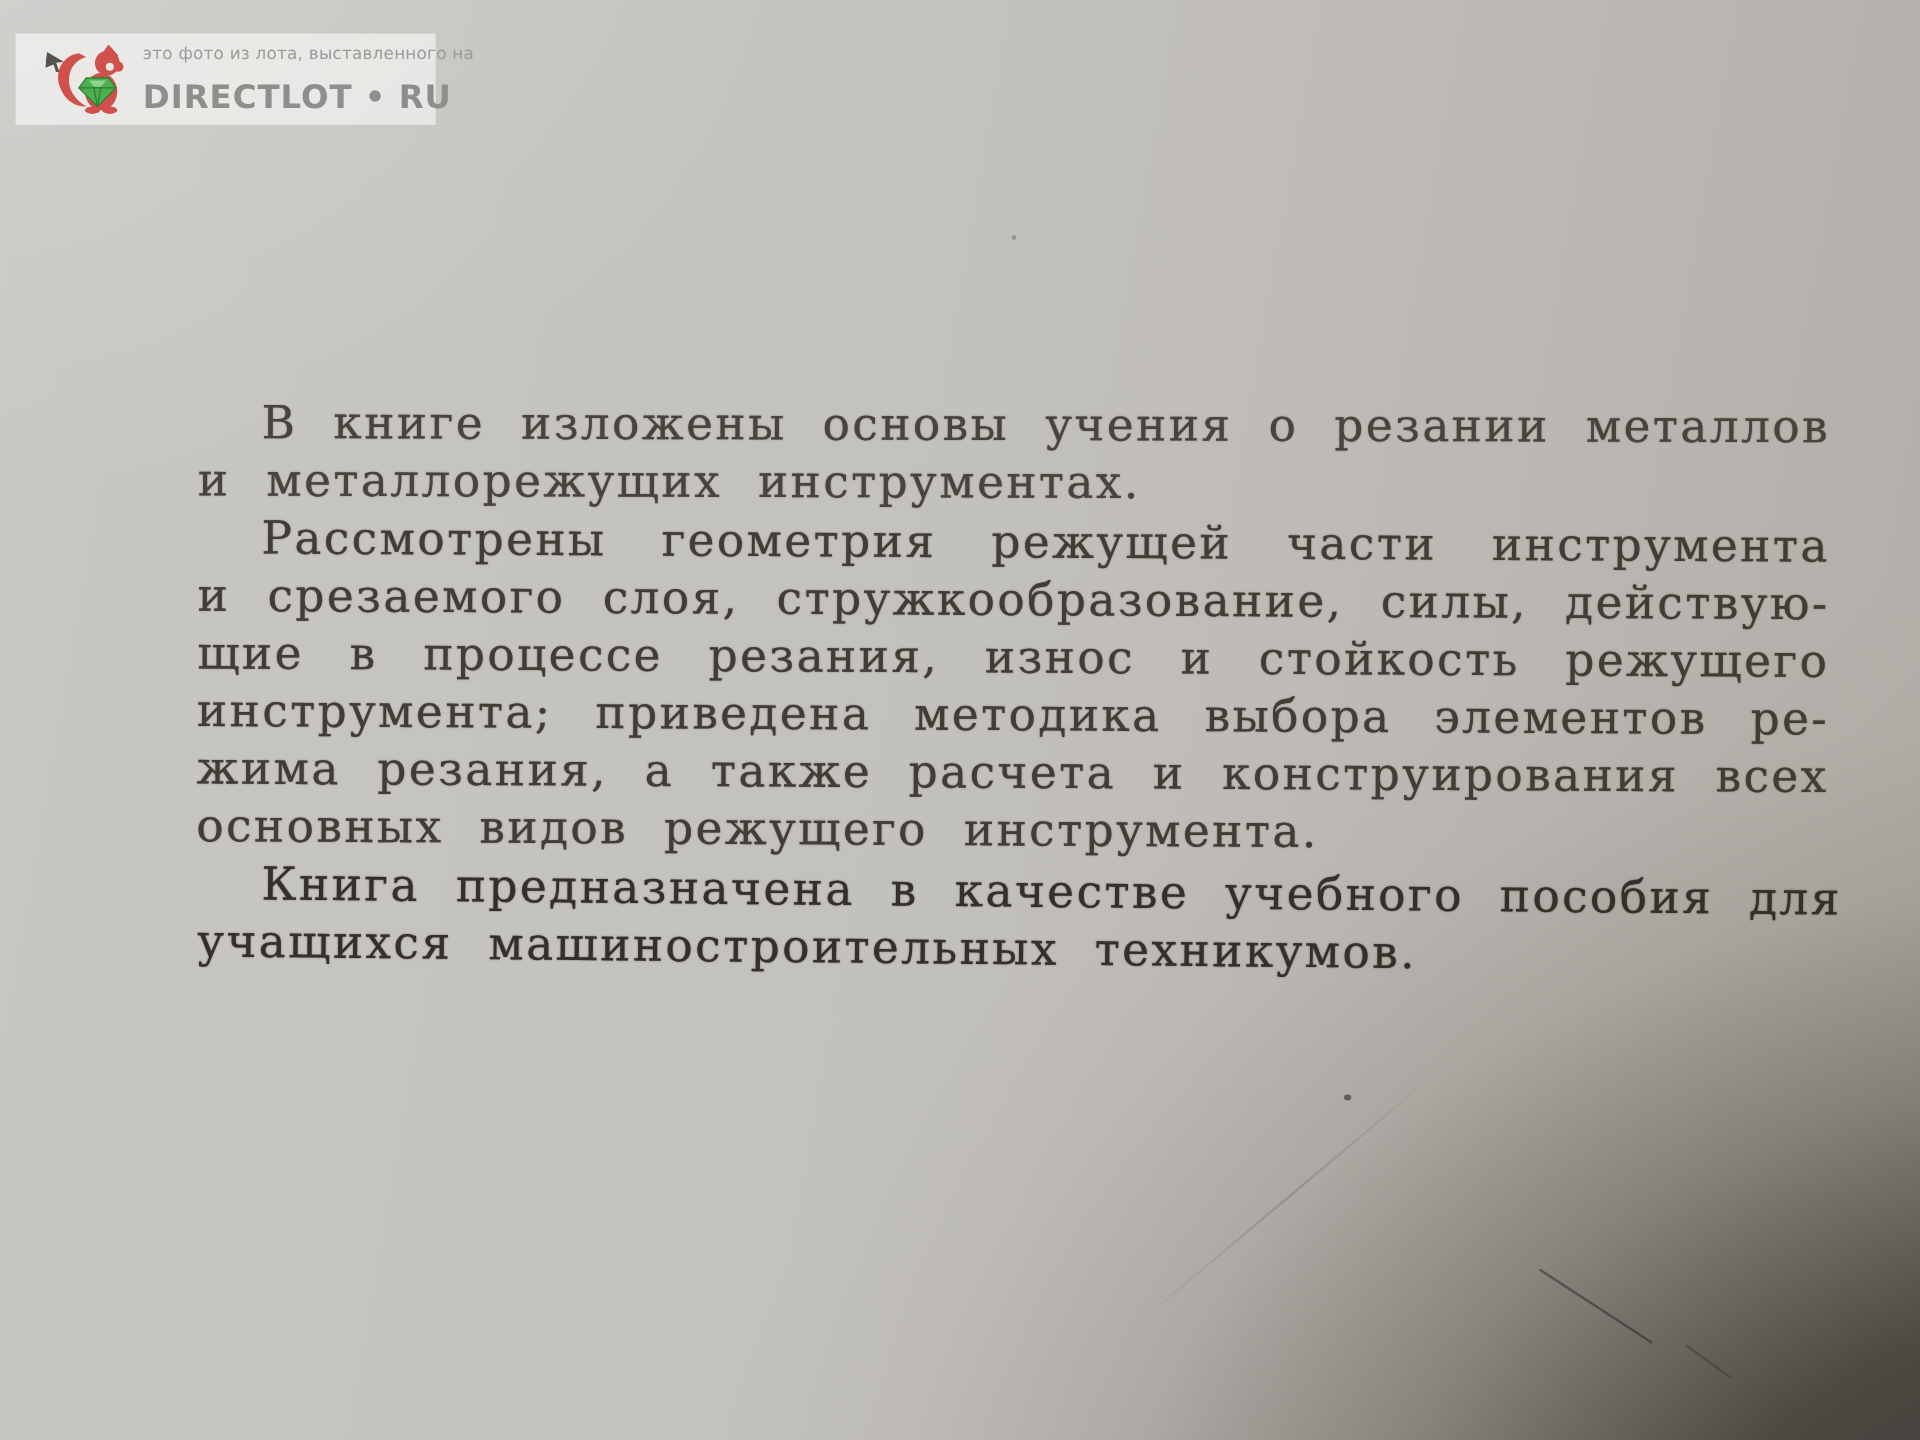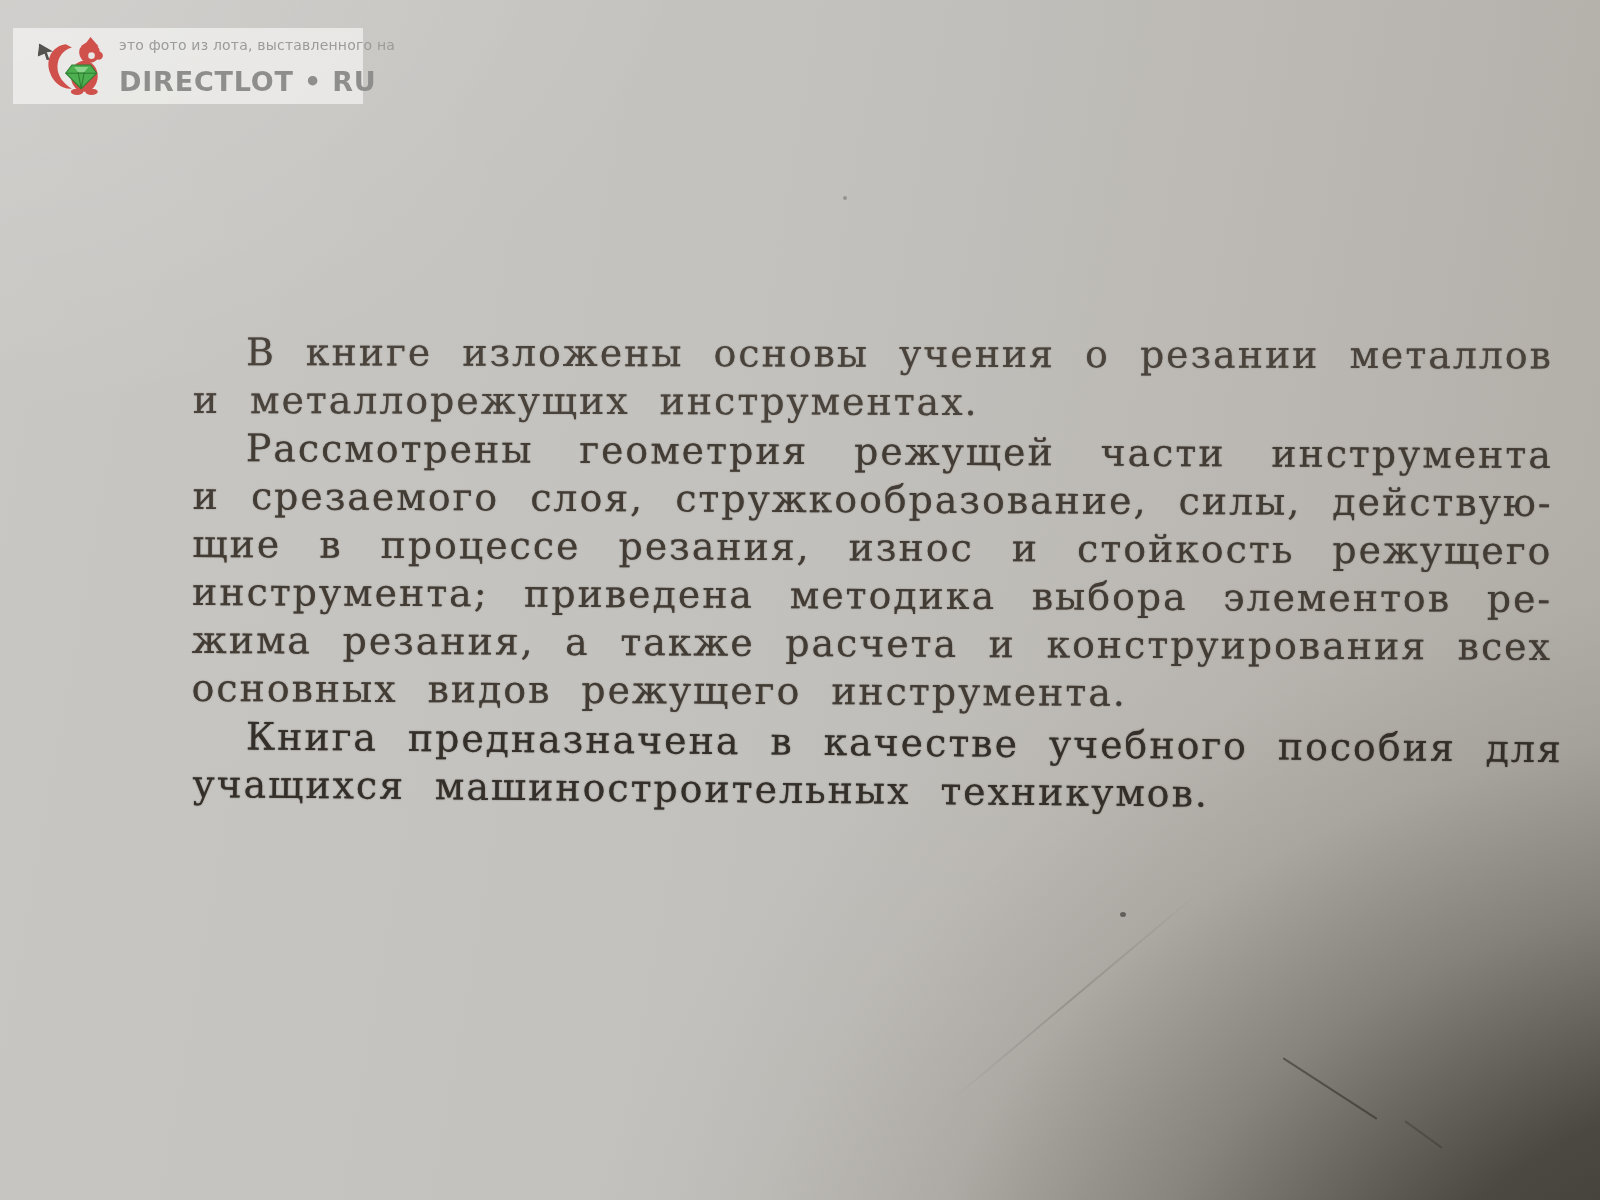--- a/index.html
+++ b/index.html
@@ -35,21 +35,21 @@
   .wm-brand{
     font-family:"DejaVu Sans", sans-serif;font-weight:bold;
     font-size:27px;line-height:32px;letter-spacing:0.8px;margin-top:13px;
     color:var(--wm-gray-dark,#8e8e8c);white-space:nowrap;
   }
 
   
   .text-block{
     position:absolute;left:165px;top:328px;width:1360px;
     font-size:38px;line-height:48px;
-    letter-spacing:0.05em;word-spacing:0.42em;margin-left:28px;
+    letter-spacing:0.05em;word-spacing:0.42em;
   }
   .para{transform-origin:0 0;}
   .para1{transform:rotate(0.15deg);color:#49433c;text-shadow:0 0 1.2px rgba(73,67,60,0.75);}
   .para2{transform:rotate(0.3deg); color:#423c35;text-shadow:0 0 1.2px rgba(66,60,53,0.8);}
   .para3{transform:rotate(0.55deg);color:#342f29;text-shadow:0 0 1.3px rgba(52,47,41,0.85);}
   .line{text-align:justify;text-align-last:justify;white-space:nowrap;}
   .line.indent{text-indent:53px;}
   .line.para-end{text-align-last:left;}
 
   

